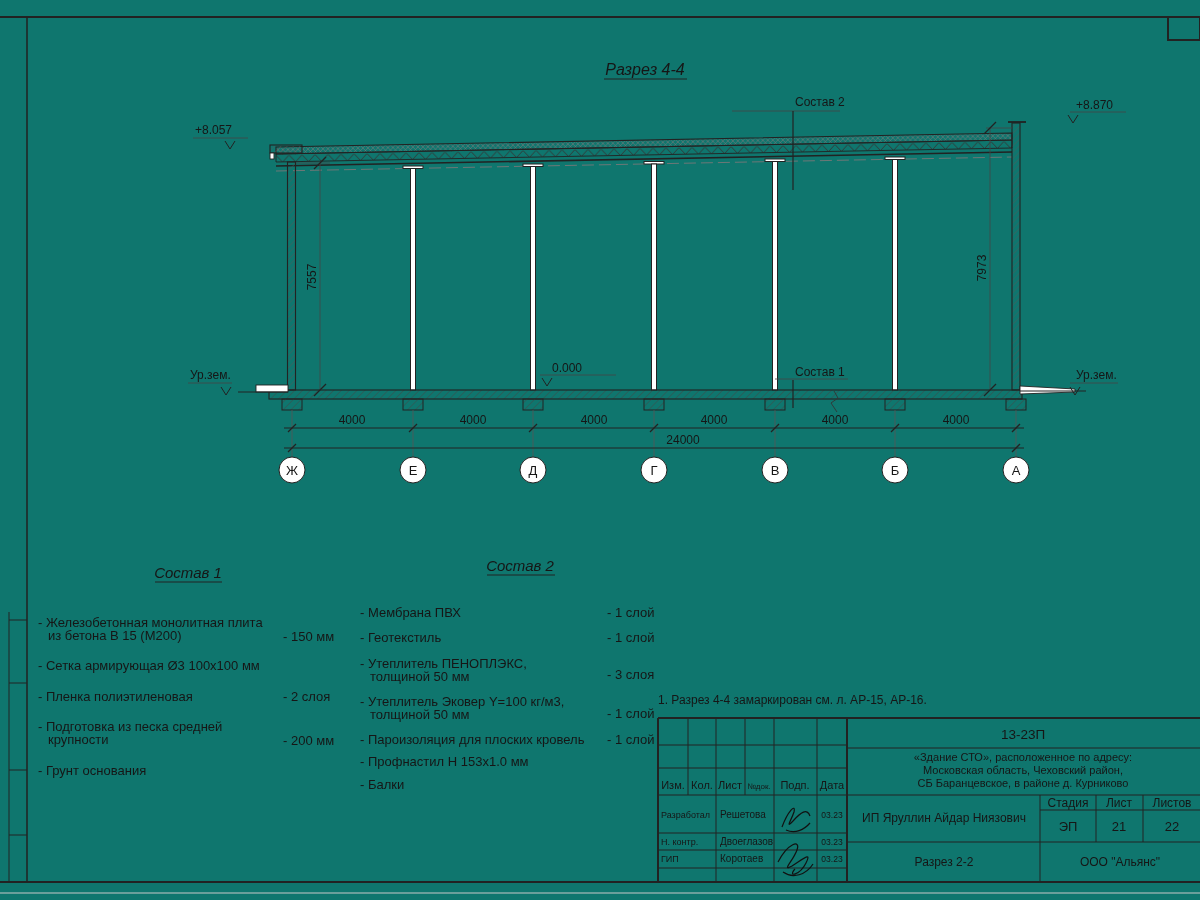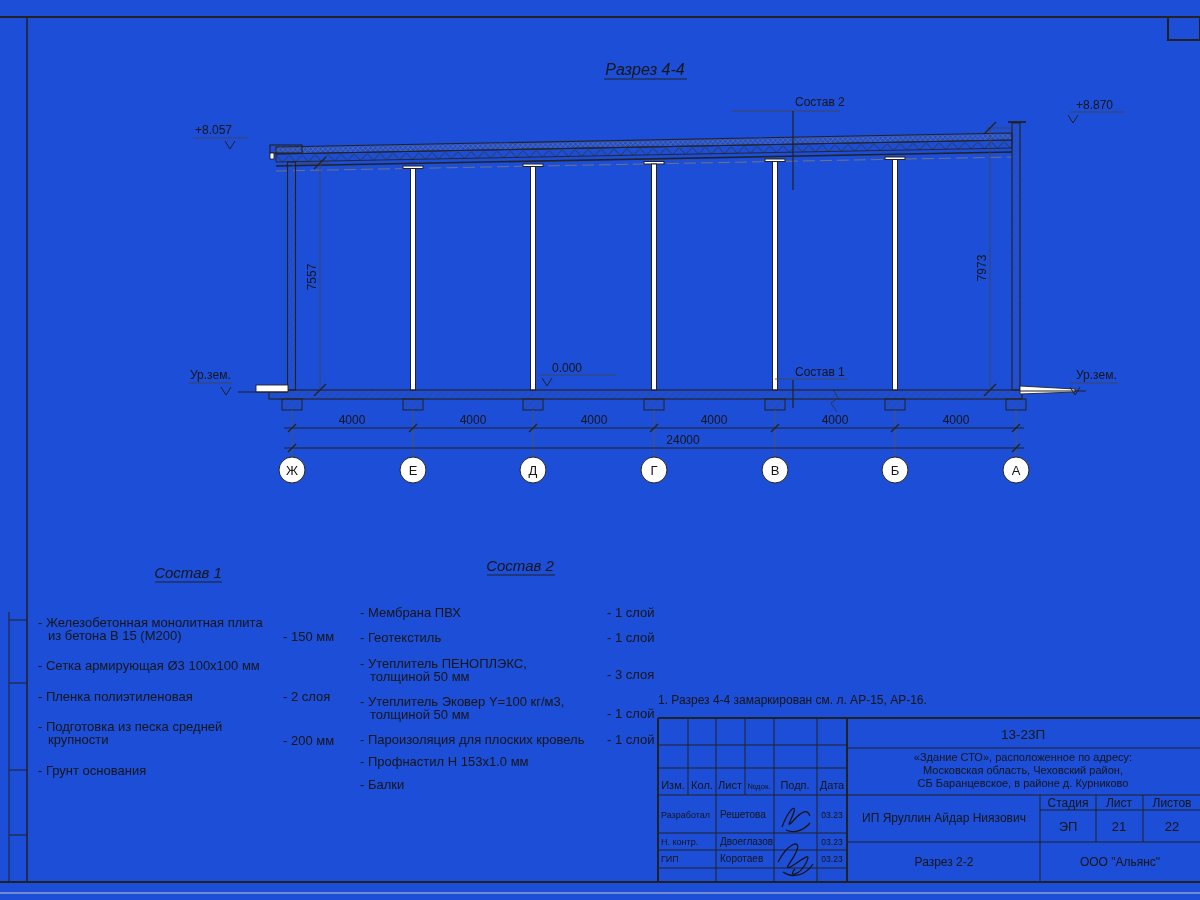--- a/index.html
+++ b/index.html
@@ -1,16 +1,16 @@
 <!DOCTYPE html>
 <html><head>
 <meta charset="utf-8">
 <style>
   html,body{margin:0;padding:0;background:#ffffff;}
-  .sheet{position:relative;width:1200px;height:900px;background:#1d4ed8;overflow:hidden;}
+  .sheet{position:relative;width:1200px;height:900px;background:#0f766e;overflow:hidden;}
   svg{display:block;}
   text{font-family:"Liberation Sans", sans-serif; fill:#161616;}
   .it{font-style:italic;}
   .ln{stroke:#222;stroke-width:1;}
   .thin{stroke:#444;stroke-width:0.8;}
   .thick{stroke:#222;stroke-width:2;}
 </style>
 </head>
 <body>
 <div class="sheet">

